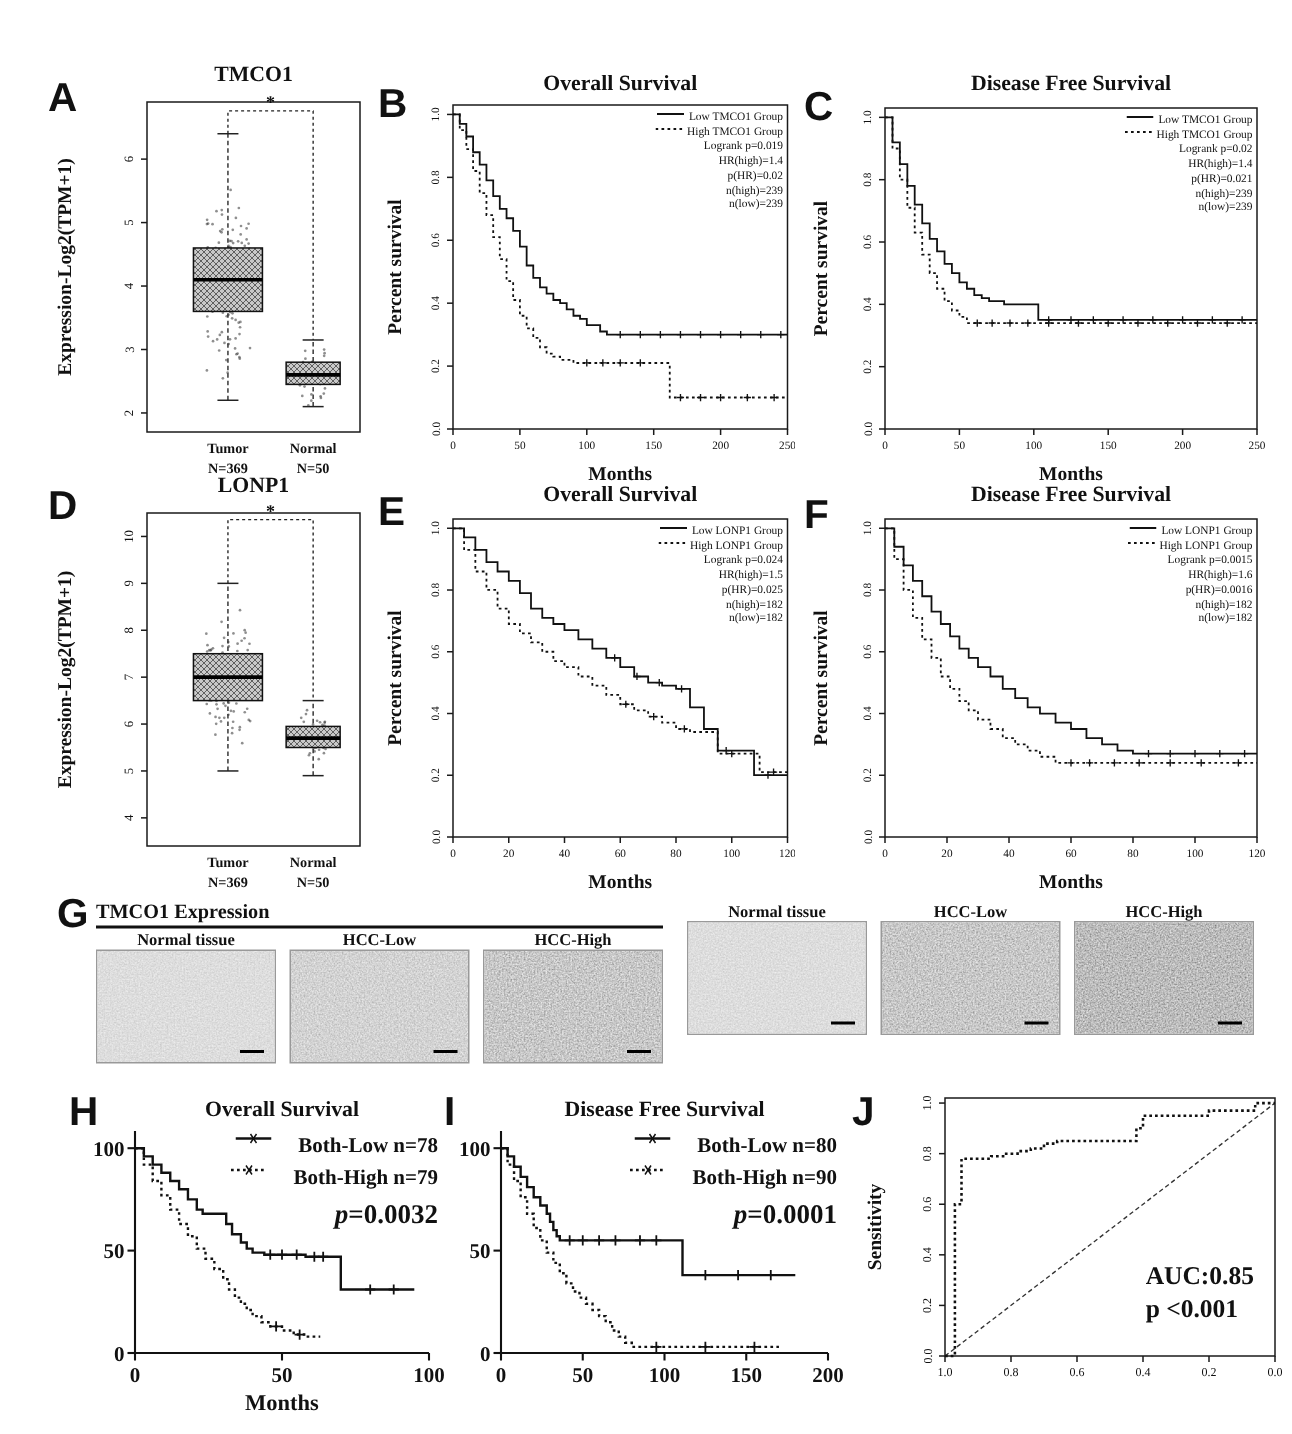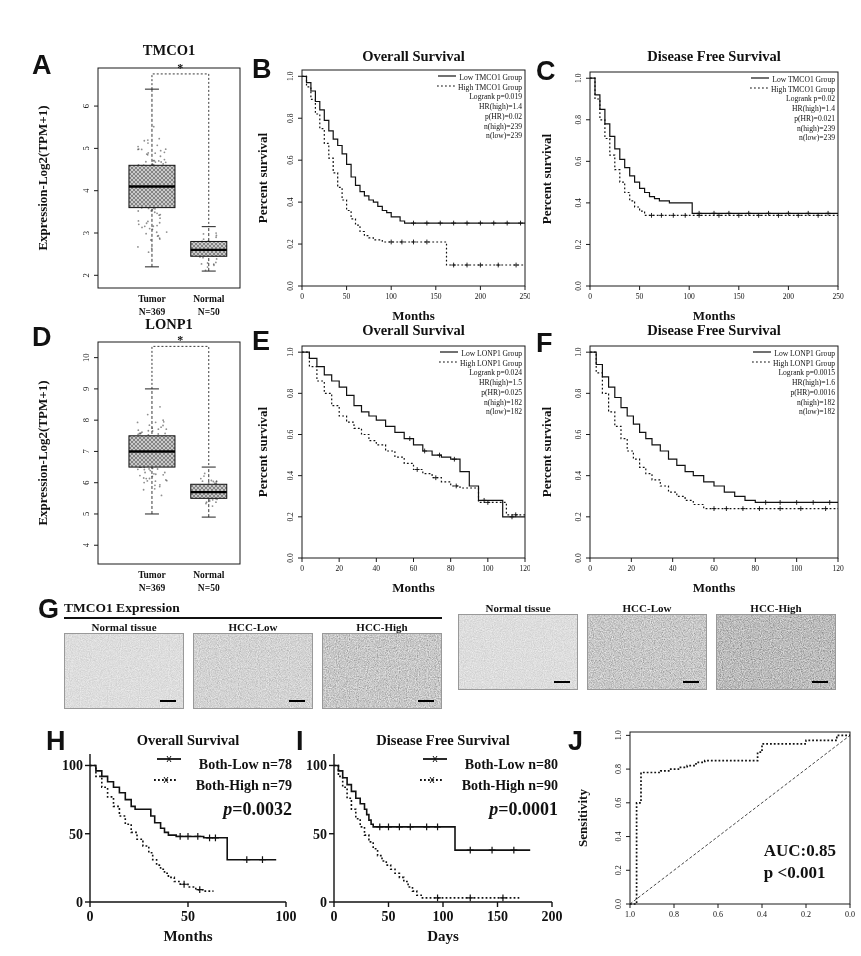--- a/index.html
+++ b/index.html
@@ -1012,21 +1012,20 @@
           </svg>
           <span>Both-High n=79</span>
         </div>
         <div class="pvrow"><i>p</i>=0.0032</div>
       </div>
   </div>
 
   <div class="panel" style="left: 300px; top: 726px; width: 262px; height: 228px;">
     <div class="plabel" style="left:-4px;top:2px">I</div>
     <div class="ptitle" style="left: 34px; width: 218px; top: 6px;">Disease Free Survival</div>
-    <div class="axlab big xl" style="left: 34px; width: 218px; top: 202px;">Days</div>
     <svg width="262" height="228" style="position: absolute; left: 0px; top: 0px;">
         <line x1="34" y1="28" x2="34" y2="176" stroke="#111" stroke-width="1.4"></line>
         <line x1="34" y1="176" x2="252" y2="176" stroke="#111" stroke-width="1.4"></line>
         <line x1="34" y1="176" x2="34" y2="181" stroke="#111" stroke-width="1.4"></line>
         <text x="34" y="195" font-size="14" text-anchor="middle" font-weight="bold">0</text>
         <line x1="88.5" y1="176" x2="88.5" y2="181" stroke="#111" stroke-width="1.4"></line>
         <text x="88.5" y="195" font-size="14" text-anchor="middle" font-weight="bold">50</text>
         <line x1="143" y1="176" x2="143" y2="181" stroke="#111" stroke-width="1.4"></line>
         <text x="143" y="195" font-size="14" text-anchor="middle" font-weight="bold">100</text>
         <line x1="197.5" y1="176" x2="197.5" y2="181" stroke="#111" stroke-width="1.4"></line>

